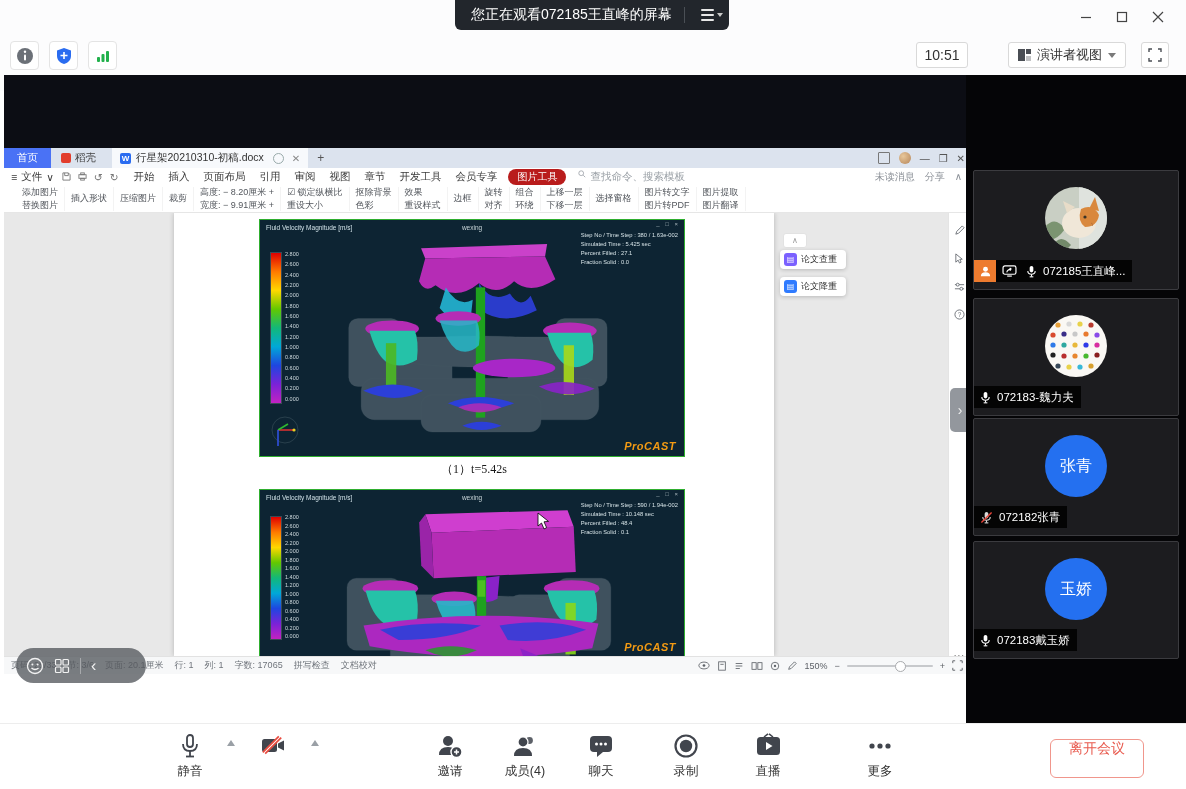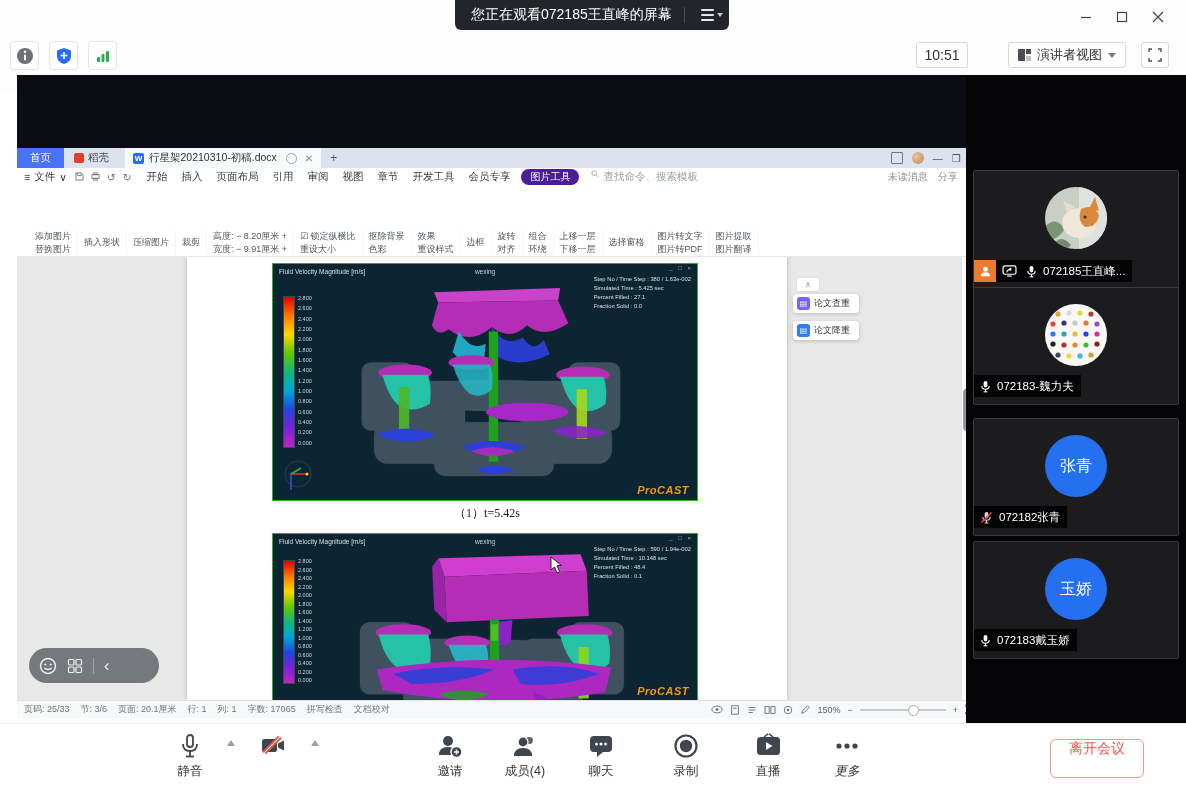--- a/index.html
+++ b/index.html
@@ -26,21 +26,21 @@
   .layout-glyph{position:relative;width:13px;height:12px;}
   .layout-glyph i{position:absolute;background:#4a4e54;}
   .layout-glyph .b1{left:0;top:0;width:7px;height:12px;}
   .layout-glyph .b2{left:8px;top:0;width:5px;height:5px;}
   .layout-glyph .b3{left:8px;top:7px;width:5px;height:5px;opacity:.35;}
   .dd-caret{width:0;height:0;border-left:4px solid transparent;border-right:4px solid transparent;border-top:5px solid #7a7a7a;}
   .fs-box{position:absolute;right:17px;top:42px;width:26px;height:24px;border:1px solid #d9d9d9;border-radius:3px;background:#fff;
       display:flex;align-items:center;justify-content:center;}
 
   
-  .stage{position:absolute;left:17px;top:75px;width:966px;height:491px;background:#0c0d14;}
+  .stage{position:absolute;left:4px;top:75px;width:966px;height:491px;background:#0c0d14;}
 
   
   .wps{position:absolute;left:0;top:73px;width:966px;height:524px;background:#fff;font-family:"Liberation Sans","DejaVu Sans",sans-serif;}
   .wps-tabbar{height:20px;background:#dce3ee;display:flex;align-items:center;font-size:10.5px;color:#444;position:relative;}
   .tab-home{height:100%;background:#4a72f5;color:#fff;display:flex;align-items:center;padding:0 13px;}
   .tab-docer{display:flex;align-items:center;gap:4px;padding:0 10px;}
   .docer-logo{width:10px;height:10px;border-radius:2px;background:#e23d2c;display:inline-block;}
   .tab-doc{height:100%;background:#f7f9fc;display:flex;align-items:center;gap:5px;padding:0 8px;margin-left:6px;color:#333;}
   .wicon{width:11px;height:11px;border-radius:2px;background:#2a6cf0;color:#fff;font-size:8px;font-weight:bold;display:flex;align-items:center;justify-content:center;}
   .tab-close{color:#888;font-size:10px;margin-left:3px;}
@@ -48,25 +48,25 @@
   .tab-new{margin-left:9px;color:#555;font-size:12px;}
   .tabbar-right{position:absolute;right:5px;top:0;height:100%;display:flex;align-items:center;gap:9px;color:#555;font-size:10px;}
   .mini-avatar{width:12px;height:12px;border-radius:50%;background:radial-gradient(circle at 35% 35%,#e8c79a,#b5855a);}
   .mini-doc-ic{width:10px;height:10px;border:1px solid #777;border-radius:1px;}
 
   .wps-menubar{height:17px;background:#fff;display:flex;align-items:center;font-size:10.5px;color:#3b3b3b;padding-left:7px;position:relative;}
   .file-menu{display:flex;align-items:center;gap:4px;margin-right:8px;}
   .qtools{display:flex;align-items:center;gap:7px;color:#777;margin-right:8px;}
   .menu-items{display:flex;align-items:center;}
   .menu-items span{padding:0 7px;cursor:default;}
-  .context-pill{background:#4c1d95;color:#fff;border-radius:8px;padding:1px 9px;font-size:10px;margin-left:4px;}
+  .context-pill{background:#b91c1c;color:#fff;border-radius:8px;padding:1px 9px;font-size:10px;margin-left:4px;}
   .menu-search{display:flex;align-items:flex-start;gap:4px;color:#9aa0a6;margin-left:12px;}
   .menubar-right{position:absolute;right:8px;display:flex;align-items:center;gap:10px;color:#8a8f96;font-size:10px;}
 
-  .wps-ribbon{height:27px;background:#fff;border-bottom:1px solid #e6e6e6;display:flex;align-items:center;padding-left:12px;font-size:9px;color:#52565c;overflow:hidden;margin-top:44px;}
+  .wps-ribbon{height:27px;background:#fff;border-bottom:1px solid #e6e6e6;display:flex;align-items:center;padding-left:12px;font-size:9px;color:#52565c;overflow:hidden;}
   .rib-col{display:flex;flex-direction:column;justify-content:center;gap:2px;padding:0 6px;line-height:1.15;white-space:nowrap;border-right:1px solid #f3f3f3;height:24px;}
 
   .wps-canvas{position:relative;height:443px;background:#e8e8e8;overflow:hidden;}
   .page{position:absolute;left:170px;top:0;width:600px;height:443px;background:#fff;box-shadow:0 0 5px rgba(0,0,0,.22);}
   .caption{position:absolute;left:0;top:248px;width:100%;text-align:center;font-size:12px;color:#1a1a1a;font-family:"Liberation Serif","DejaVu Serif",serif;}
 
   
   .sim{position:absolute;left:85px;width:424px;background:#0d2433;border:1px solid #2fae2f;color:#dfe8ec;overflow:hidden;}
   .sim1{top:6px;height:236px;}
   .sim2{top:276px;height:167px;}
@@ -110,21 +110,21 @@
   
   .reaction-bar{position:absolute;left:12px;top:573px;width:110px;height:35px;border-radius:18px;
      background:rgba(85,88,94,.78);display:flex;align-items:center;gap:10px;padding:0 10px;color:#f2f2f2;}
   .reaction-bar .rdiv{width:1px;height:16px;background:rgba(255,255,255,.35);}
   .collapse-handle{position:absolute;right:0;top:313px;width:20px;height:44px;background:rgba(128,133,140,.85);
      border-radius:5px 0 0 5px;display:flex;align-items:center;justify-content:center;color:#f0f0f0;font-size:14px;}
 
   
   .sidebar{position:absolute;left:966px;top:75px;width:220px;height:648px;background:#050507;}
   .tile{position:absolute;left:7px;width:204px;background:#1c1c1f;border:1px solid #3b3b3f;border-radius:2px;}
-  .t1{top:95px;height:118px;} .t2{top:212px;height:116px;text-align:right;} .t3{top:343px;height:116px;} .t4{top:466px;height:116px;}
+  .t1{top:95px;height:118px;} .t2{top:223px;height:116px;text-align:right;} .t3{top:343px;height:116px;} .t4{top:466px;height:116px;}
   .avatar{position:absolute;left:50%;top:16px;transform:translateX(-50%);width:62px;height:62px;border-radius:50%;overflow:hidden;}
   .avatar-blue{background:#2470f0;color:#fff;display:flex;align-items:center;justify-content:center;font-size:16px;}
   .tile-label{position:absolute;left:0;bottom:7px;height:22px;display:flex;align-items:center;background:rgba(0,0,0,.85);
      color:#fff;font-size:11.5px;padding-right:7px;max-width:100%;overflow:hidden;}
   .host-badge{width:22px;height:22px;background:#ED7B2F;display:flex;align-items:center;justify-content:center;flex:0 0 auto;}
   .lbl-ico{margin:0 3px 0 6px;display:flex;align-items:center;flex:0 0 auto;}
   .tile-name{white-space:nowrap;overflow:hidden;margin-left:3px;}
 
   
   .bottombar{position:absolute;left:0;top:723px;width:1186px;height:66px;background:#fff;border-top:1px solid #ededed;}
@@ -792,21 +792,21 @@
     <span class="tb-ico">
       <svg width="27" height="26" viewBox="0 0 27 26">
           <path d="M9 4 L13 0.8 M18 4 L14 0.8" stroke="#41454d" stroke-width="1.6" fill="none"></path>
           <rect x="2" y="4" width="23" height="18" rx="3.5" fill="#41454d"></rect>
           <path d="M11 9 L17.5 13 L11 17 Z" fill="#fff"></path>
         </svg>
     </span>
     <span>直播</span>
   </div>
 
-  <div class="tb-btn" style="left:811px;width:72px;font-style:italic;">
+  <div class="tb-btn" style="left:844px;width:72px;">
     <span class="tb-ico">
       <svg width="28" height="26" viewBox="0 0 28 26">
           <circle cx="6" cy="13" r="2.6" fill="#41454d"></circle>
           <circle cx="14" cy="13" r="2.6" fill="#41454d"></circle>
           <circle cx="22" cy="13" r="2.6" fill="#41454d"></circle>
         </svg>
     </span>
     <span>更多</span>
   </div>
 

